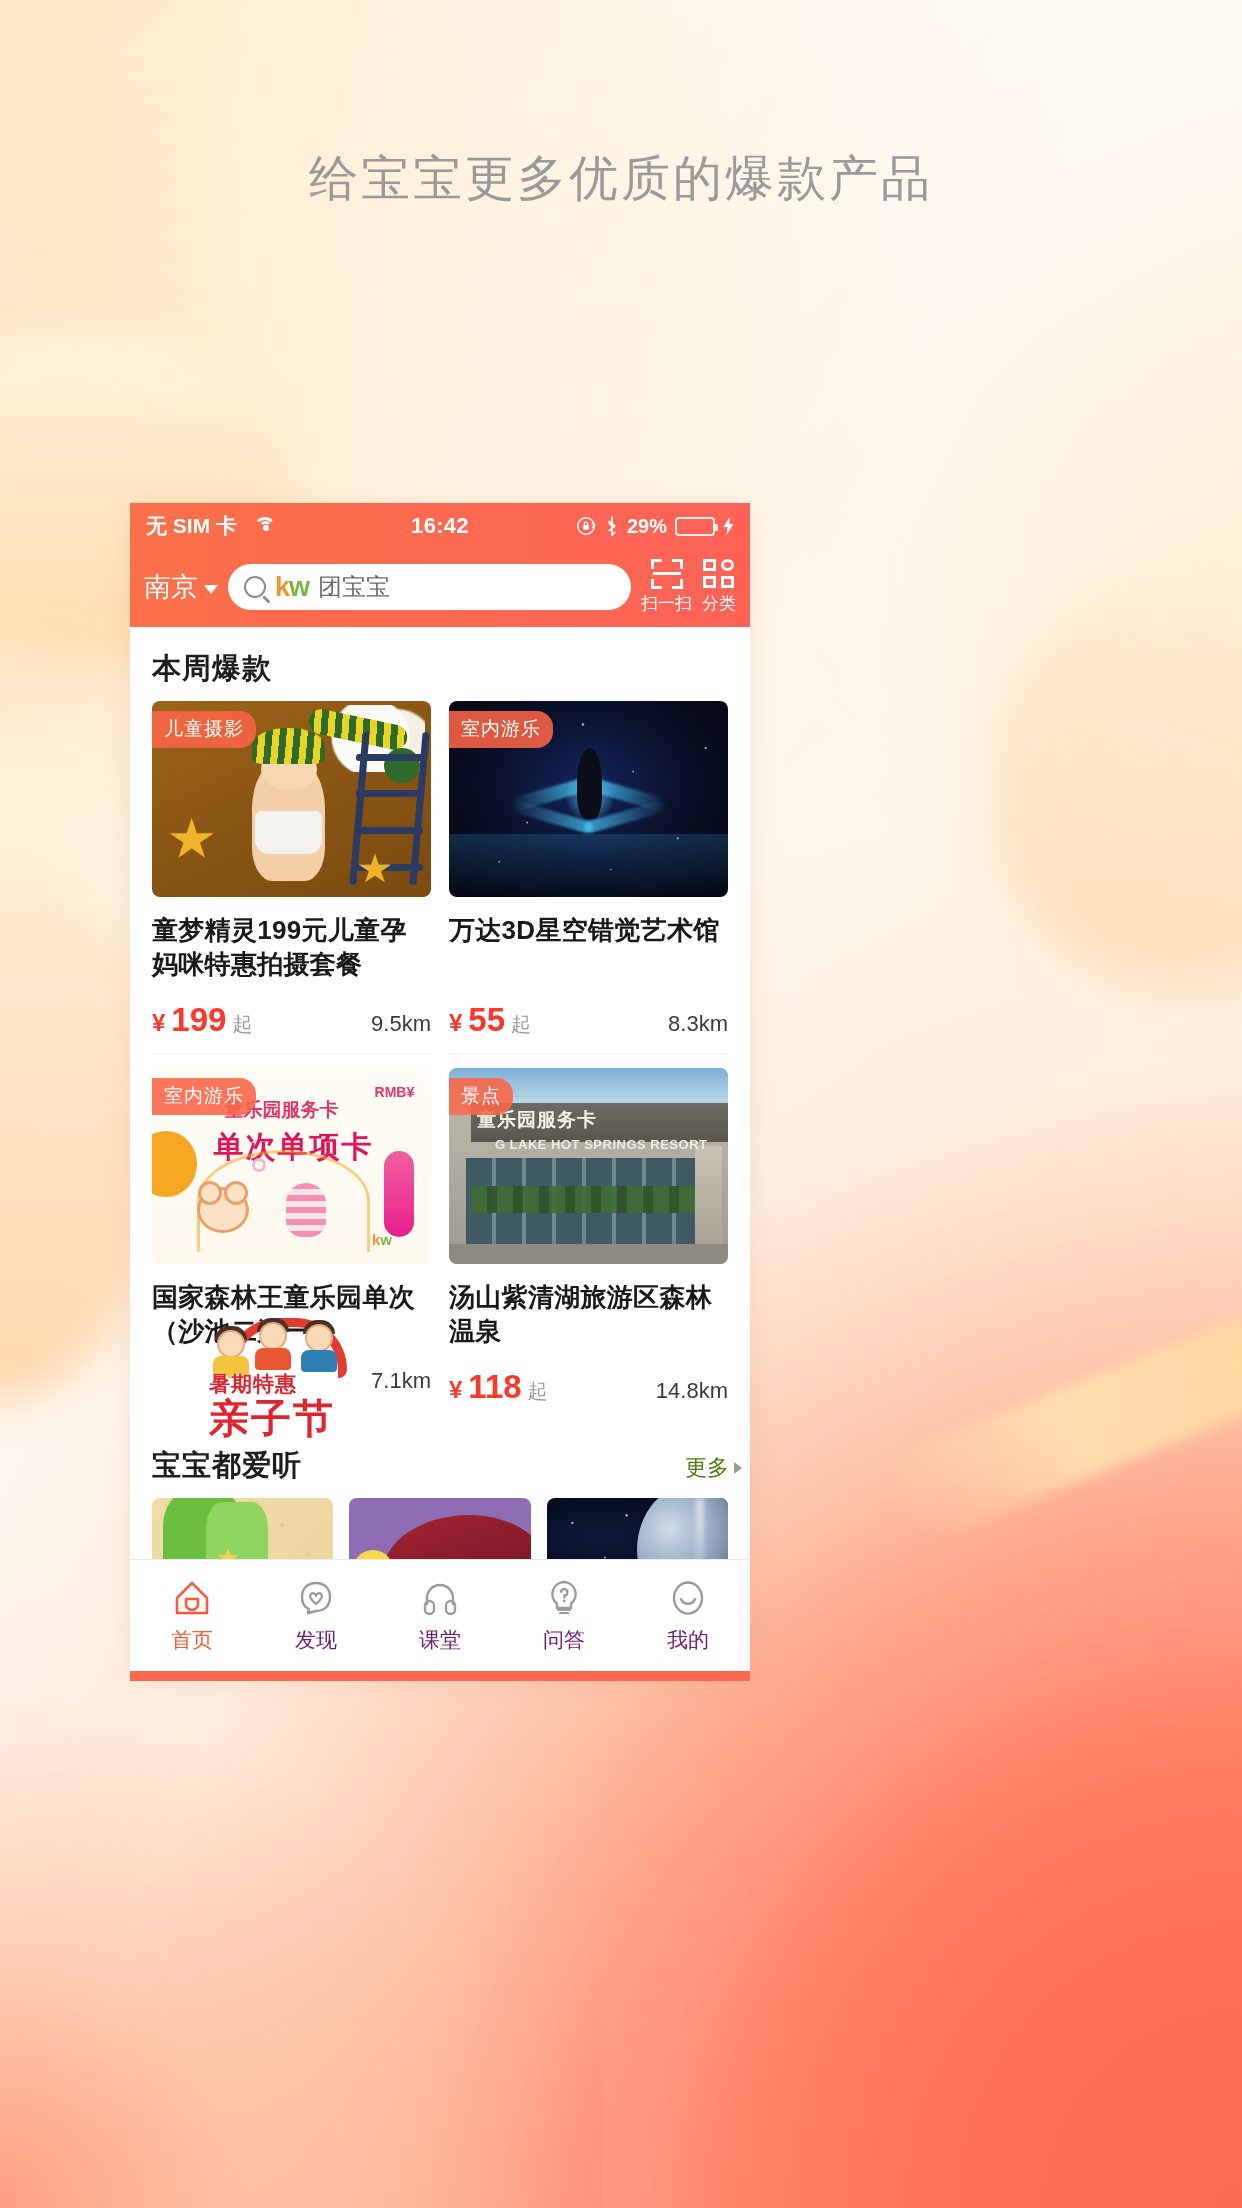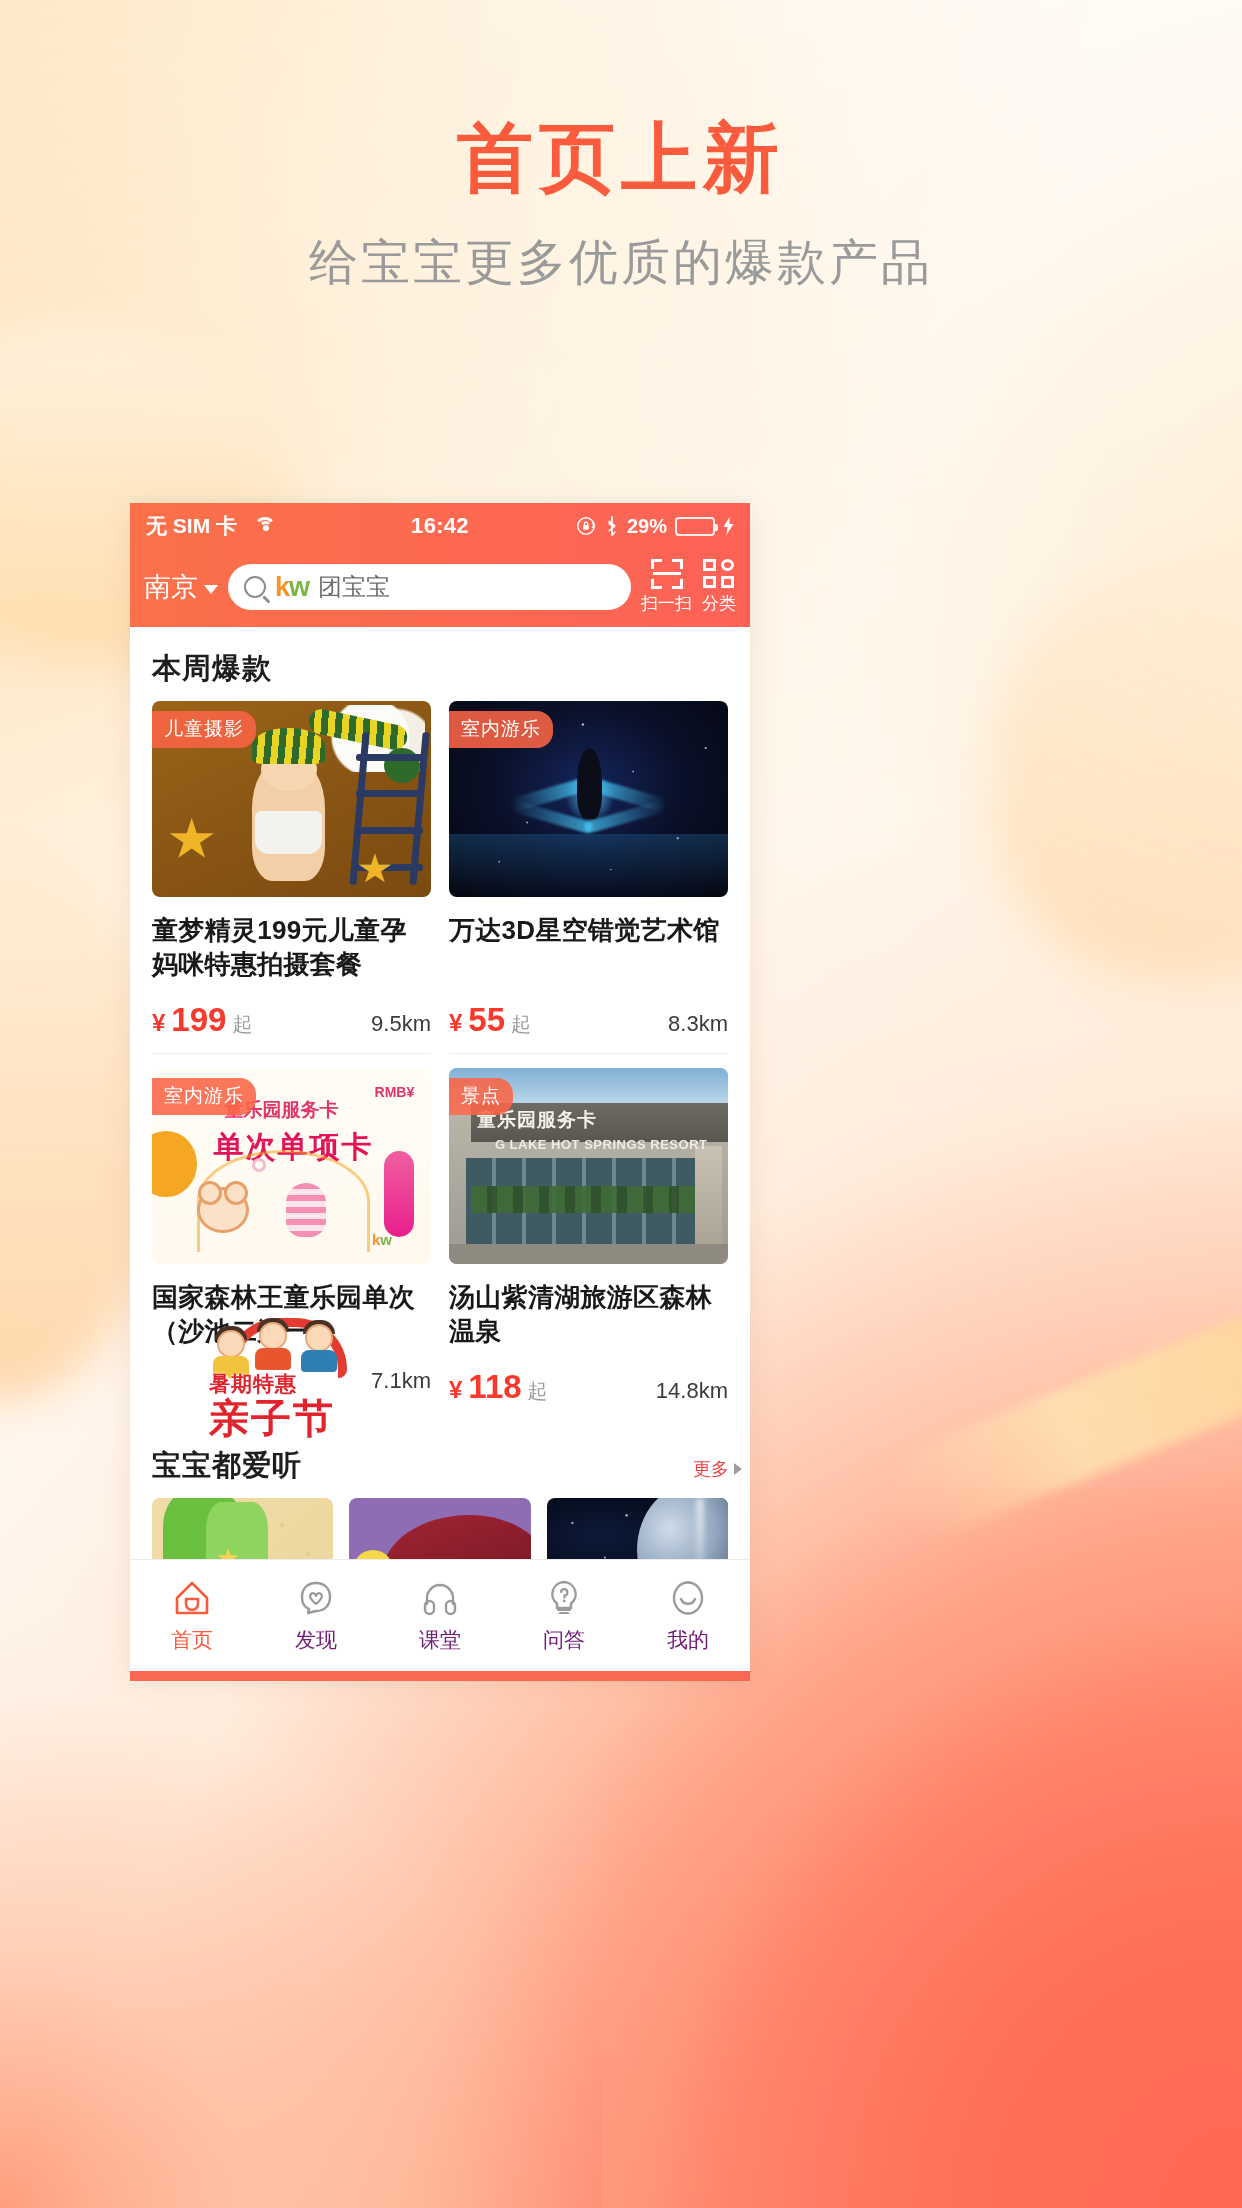--- a/index.html
+++ b/index.html
@@ -141,21 +141,21 @@
   .cat-glyph b.round { border-radius: 50%; }
 
   
   #app-content { height: 942px; overflow: hidden; background: #fff; position: relative; }
 
   .section-head {
     display: flex; align-items: baseline; justify-content: space-between;
     padding: 22px 8px 12px 22px;
   }
   .section-title { font-size: 29px; font-weight: 700; color: #1d1d1d; letter-spacing: 1px; }
-  .section-more { font-size: 18px; color: #ef4444; display: flex; align-items: center; gap: 5px; justify-content: flex-end; }
+  .section-more { font-size: 22px; color: #4d7c0f; display: flex; align-items: center; gap: 5px; justify-content: flex-end; }
   .more-arrow { width:0;height:0;border-top:6px solid transparent;border-bottom:6px solid transparent;border-left:8px solid #9b9b9b; }
 
   .product-grid { display: grid; grid-template-columns: 1fr 1fr; gap: 0 18px; padding: 0 22px; }
 
   .product-card { padding-bottom: 14px; }
   .product-card.bordered { border-bottom: 1px solid #ededed; margin-bottom: 14px; }
 
   .thumb { position: relative; width: 100%; height: 196px; border-radius: 8px; overflow: hidden; }
   .badge {
     position: absolute; left: 0; top: 10px; z-index: 3;
@@ -299,21 +299,20 @@
 <div id="bg-root">
   <div class="blob" id="blob-top-left"></div>
   <div class="blob" id="blob-left-mid"></div>
   <div class="blob" id="blob-right-upper"></div>
   <div id="streak-right"></div>
   <div id="corner-bottom-right"></div>
   <div id="corner-bottom-left"></div>
 </div>
 
 <div id="promo-heading">
-  <div id="promo-title">首页上新</div>
   <div id="promo-subtitle">给宝宝更多优质的爆款产品</div>
 </div>
 
 <div id="phone">
 
   <div id="status-bar">
     <div id="status-left">
       <span>无 SIM 卡</span>
       <span class="wifi-icon">
           <i></i>

